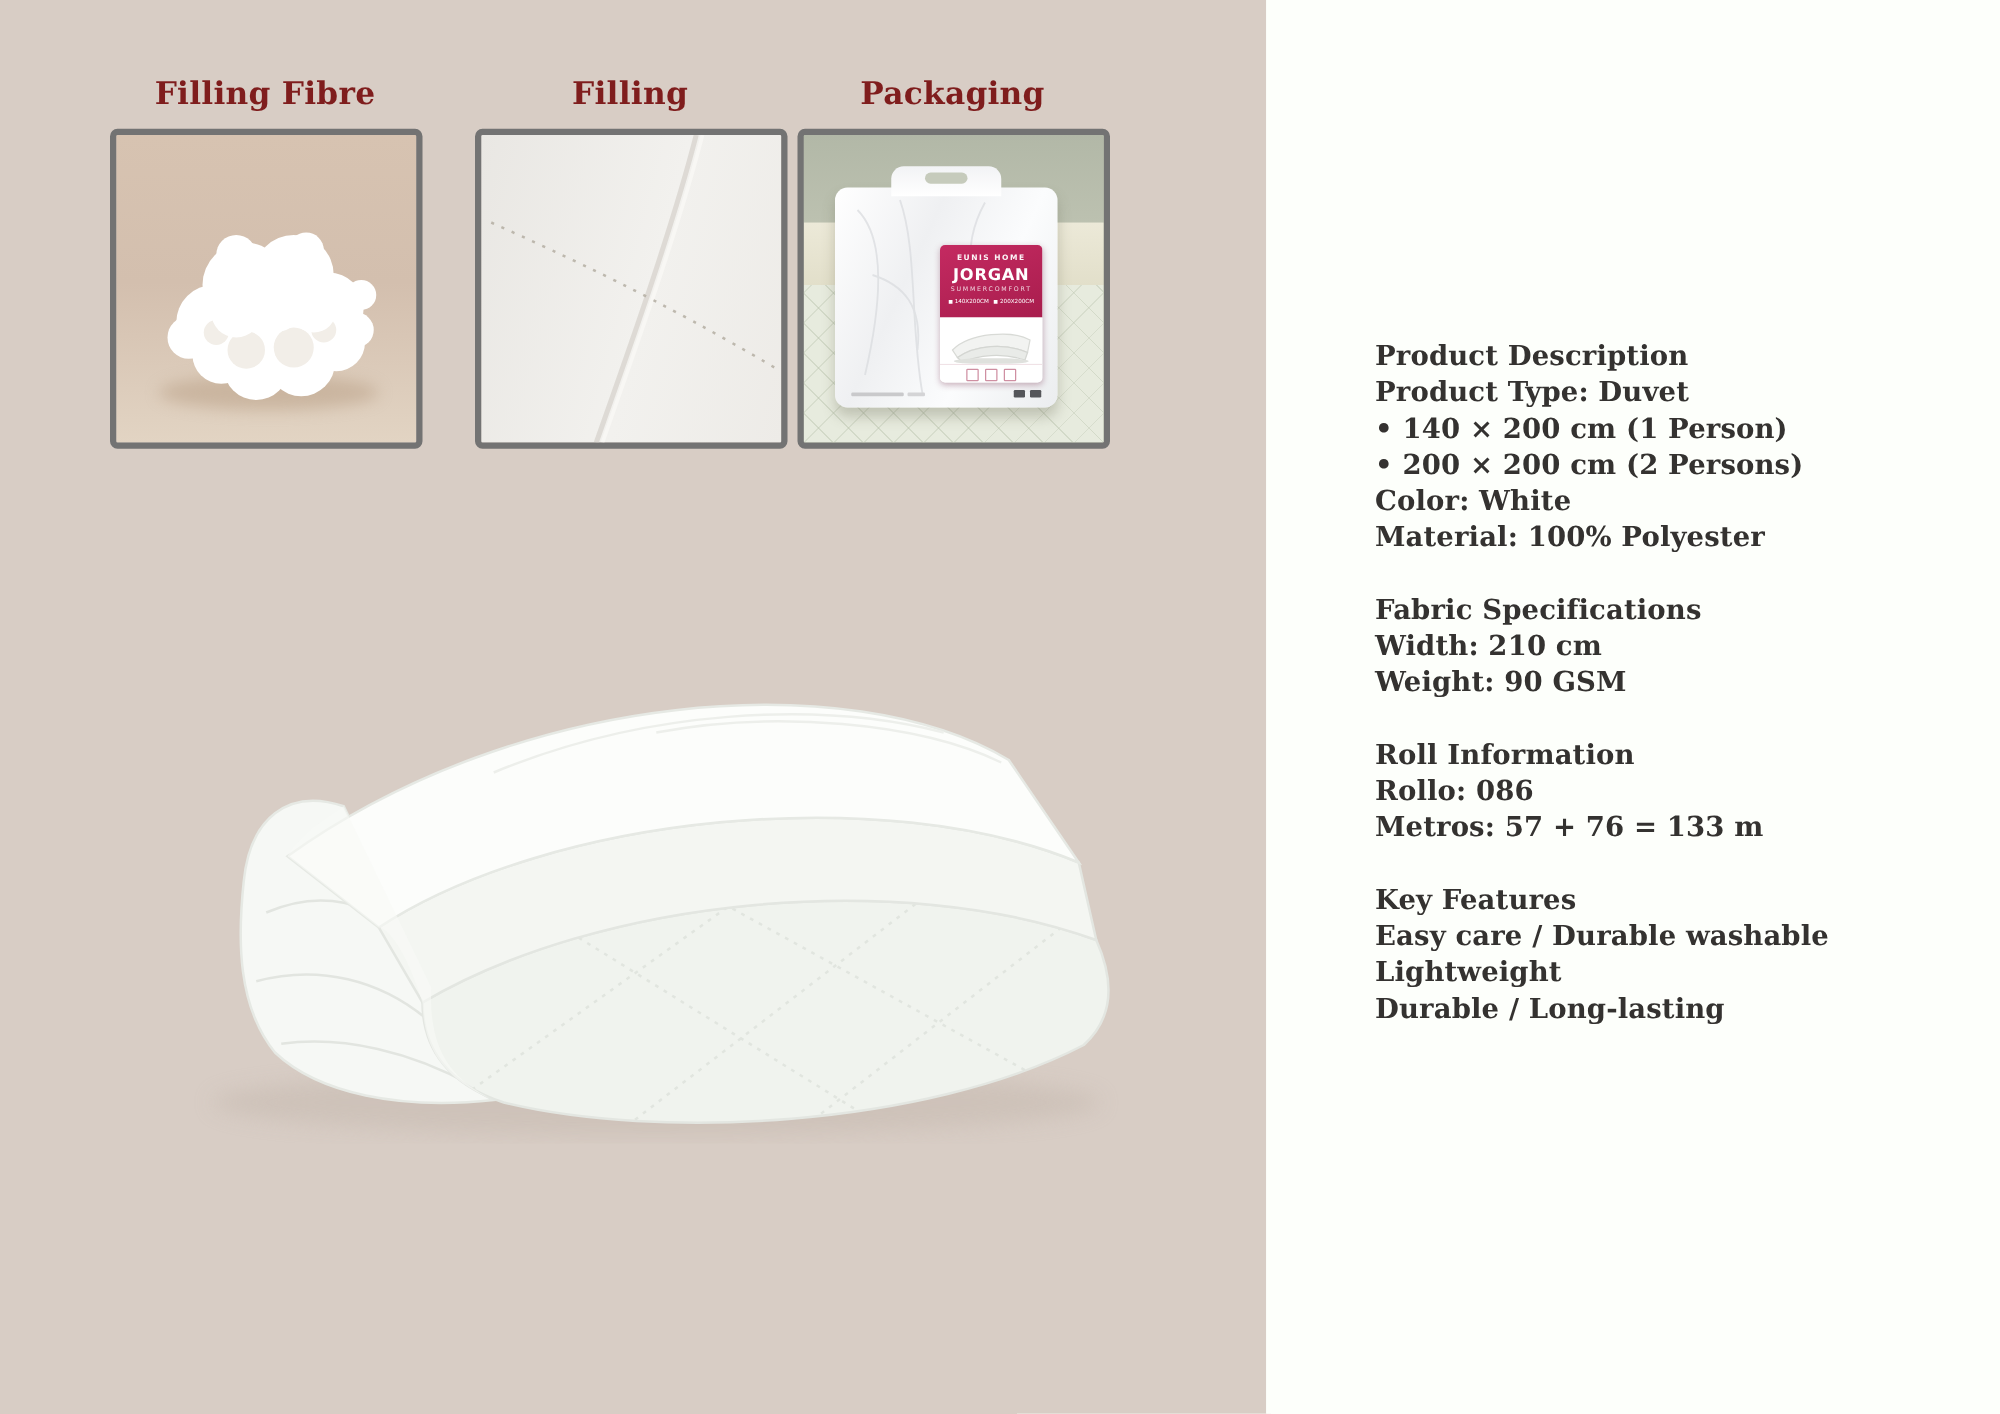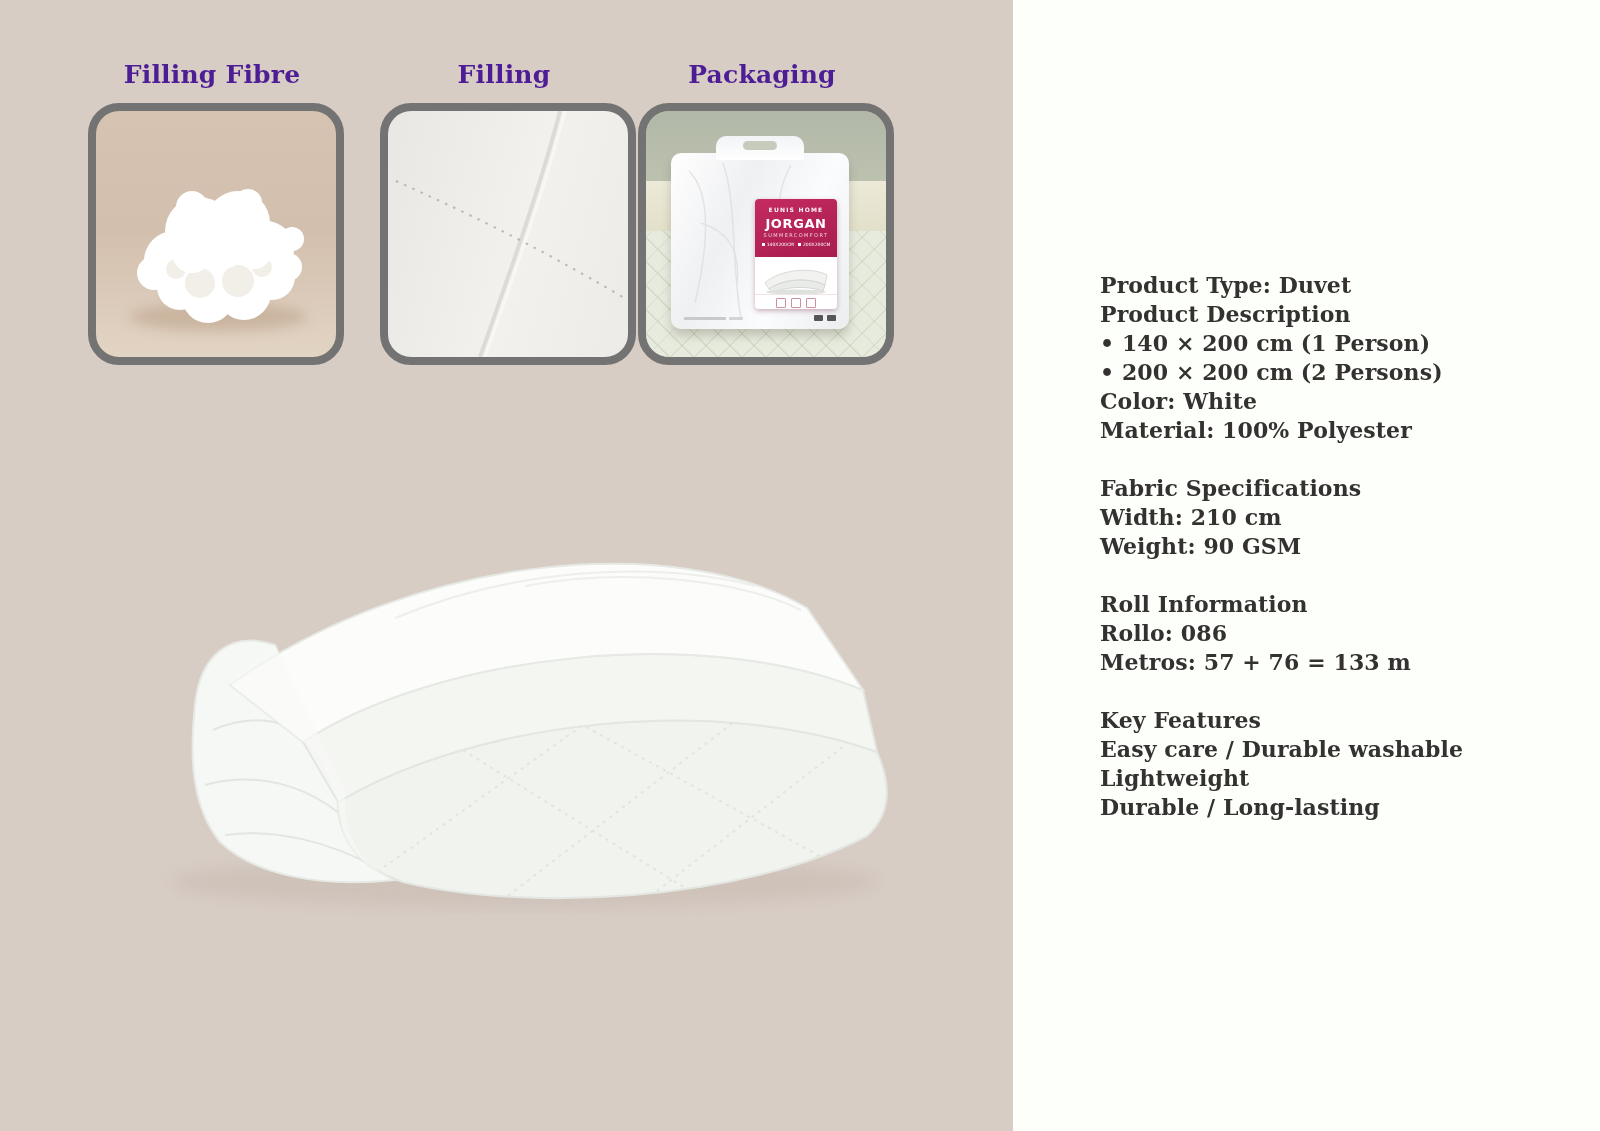--- a/index.html
+++ b/index.html
@@ -10,25 +10,25 @@
   .left-panel{position:absolute;left:0;top:0;width:1013px;height:1131px;background:#d8cdc5;}
   .right-panel{position:absolute;left:1013px;top:0;width:587px;height:1131px;background:#fdfffb;}
 
   
   .figure{position:absolute;top:60px;width:248px;}
   .figure-1{left:88px}
   .figure-2{left:380px}
   .figure-3{left:638px}
   .figure-label{
     height:43px;display:flex;align-items:flex-start;justify-content:center;
-    font-size:25px;font-weight:700;color:#4c1d95;letter-spacing:.2px;
+    font-size:25px;font-weight:700;color:#7f1d1d;letter-spacing:.2px;
   }
   .card{
     position:relative;width:240px;height:246px;
-    border:8px solid #737373;border-radius:31px;overflow:hidden;
+    border:5px solid #737373;border-radius:6px;overflow:hidden;
   }
   .card svg{position:absolute;left:0;top:0;}
 
   .card-fibre{background:linear-gradient(180deg,#d7c3b1 0%,#d3bfae 48%,#e2d4c3 100%);}
   .card-pattern{background:linear-gradient(105deg,#e9e7e3 0%,#f2f1ee 55%,#edebe7 100%);}
   .card-packaging{background:#b4baa9;}
 
   
   .pk-wall{position:absolute;left:0;top:0;width:240px;height:70px;background:linear-gradient(#b2b8a7,#bcc1b0);}
   .pk-headboard{position:absolute;left:0;top:70px;width:240px;height:50px;background:linear-gradient(#ece9d8,#e2dfca);}
@@ -224,22 +224,22 @@
       </g>
       <path d="M135,195 C150,172 172,162 180,155 L250,300 C248,345 262,372 300,390 C258,372 244,348 243,312 C230,270 215,252 208,252 Z" fill="#f8faf7" opacity="0.6"></path>
     </svg>
   </div>
 </div>
 
 <div class="right-panel">
   <div class="specs">
 
     <div class="spec-section">
+      <div class="spec-line">Product Description</div>
       <div class="spec-line">Product Type: Duvet</div>
-      <div class="spec-line">Product Description</div>
       <div class="spec-line">• 140 × 200 cm (1 Person)</div>
       <div class="spec-line">• 200 × 200 cm (2 Persons)</div>
       <div class="spec-line">Color: White</div>
       <div class="spec-line">Material: 100% Polyester</div>
     </div>
 
     <div class="spec-section">
       <div class="spec-line">Fabric Specifications</div>
       <div class="spec-line">Width: 210 cm</div>
       <div class="spec-line">Weight: 90 GSM</div>

